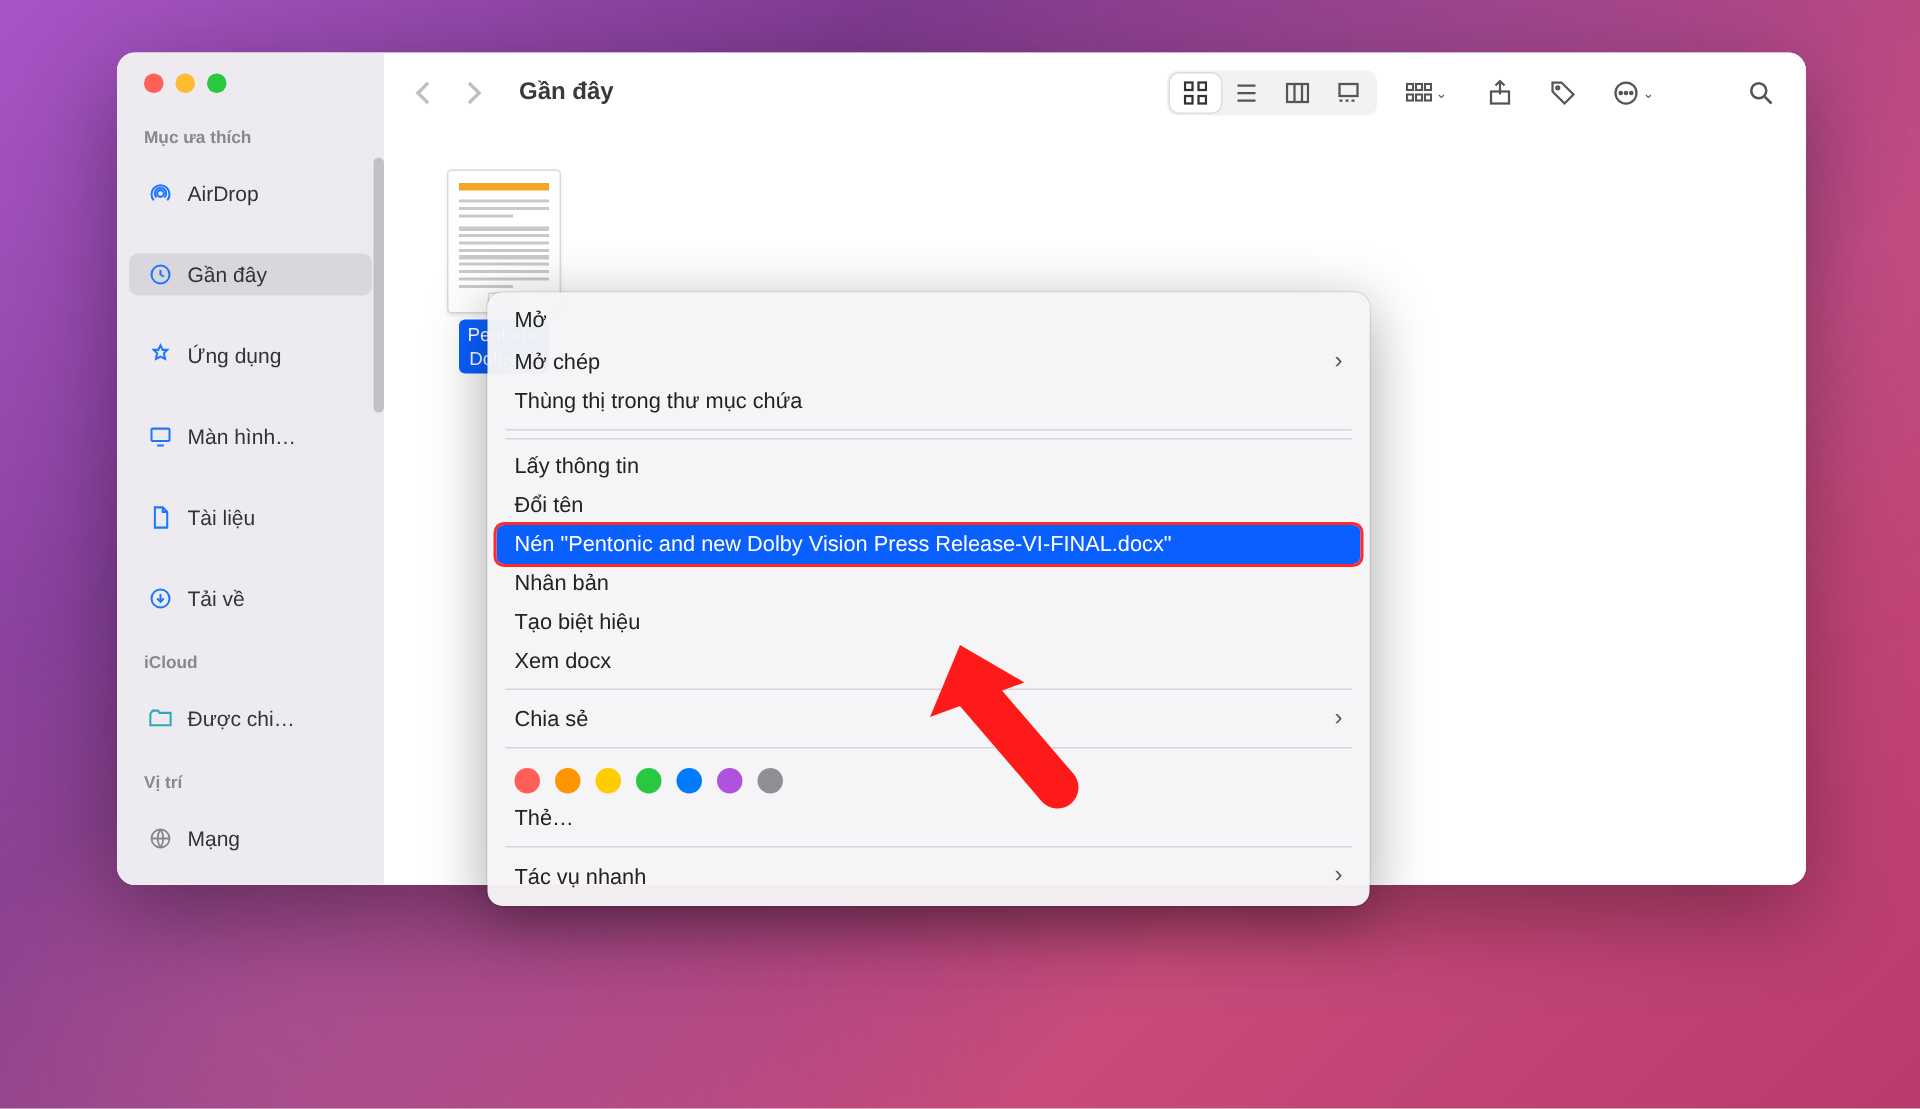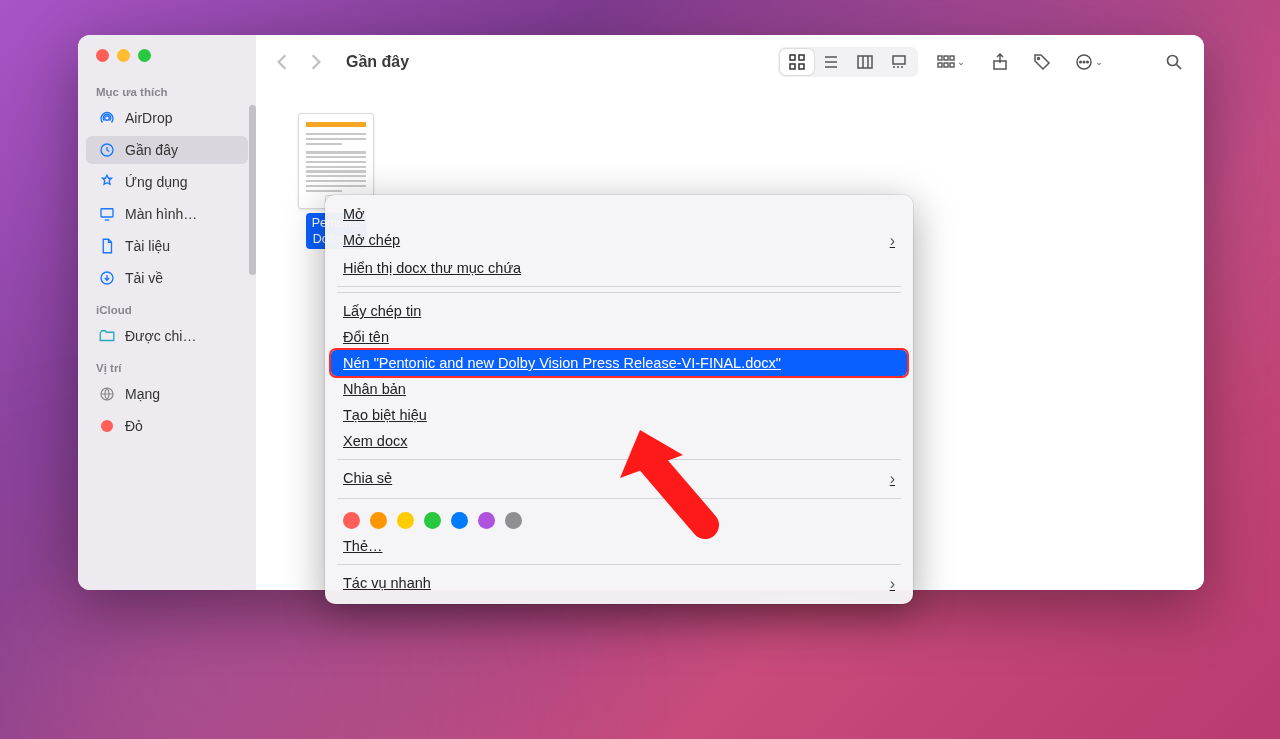--- a/index.html
+++ b/index.html
@@ -23,21 +23,21 @@
 }
 .sidebar {
   width: 178px; background: rgba(236,233,238,0.93); backdrop-filter: blur(20px);
   padding: 14px 0 0 0; display: flex; flex-direction: column; position: relative;
 }
 .traffic { display: flex; gap: 8px; padding: 0 0 14px 18px; }
 .tl { width: 13px; height: 13px; border-radius: 50%; }
 .tl.r { background: #ff5f57; } .tl.y { background: #febc2e; } .tl.g { background: #28c840; }
 .sb-section { font-size: 11.5px; color: #8a8790; font-weight: 600; padding: 10px 18px 4px; }
 .sb-item {
-  display: flex; align-items: center; gap: 9px; padding: 5px 12px; margin: 2px 8px;
+  display: flex; align-items: center; gap: 9px; padding: 5px 12px; margin: 13px 8px;
   font-size: 14px; color: #333; border-radius: 6px; cursor: default;
 }
 .sb-item.sel { background: #d9d6de; }
 .sb-icon { width: 18px; height: 18px; display: flex; align-items: center; justify-content: center; }
 .sb-icon svg { width: 18px; height: 18px; }
 .sb-scroll { position:absolute; right:0; top:70px; width:7px; height:170px; background:#c3c0c8; border-radius:4px; }
 
 .main { flex: 1; display: flex; flex-direction: column; background: #fff; }
 .toolbar {
   height: 54px; display: flex; align-items: center; padding: 0 14px; gap: 10px;
@@ -69,21 +69,21 @@
   border-radius: 4px; text-align: center; max-width: 100px; word-break: break-word;
 }
 
 
 .ctx {
   position: absolute; left: 325px; top: 195px; width: 588px;
   background: rgba(245,244,246,0.97); border-radius: 10px;
   box-shadow: 0 0 0 1px rgba(0,0,0,0.08), 0 10px 40px rgba(0,0,0,0.35);
   padding: 6px 0; font-size: 14.5px; color: #222; z-index: 20;
 }
-.ctx-item { padding: 5px 18px; display:flex; align-items:flex-start; justify-content:space-between;text-decoration:underline; }
+.ctx-item { padding: 5px 18px; display:flex; align-items:flex-end; justify-content:space-between; }
 .ctx-item.hl { background: #0a60ff; color: #fff; margin: 0 6px; border-radius: 5px; padding: 5px 12px; position: relative; }
 .ctx-item.hl::after { content:''; position:absolute; inset:-2px; border:2px solid #ff2a2a; border-radius:7px; pointer-events:none; }
 .ctx-sep { height: 1px; background: #d6d4d9; margin: 5px 12px; }
 .ctx-arrow { color: #555; font-size: 16px; font-weight: 300; }
 .tag-row { display:flex; gap:10px; padding: 8px 18px 4px; }
 .tag-dot { width:17px; height:17px; border-radius:50%; }
 .td-r{background:#ff5f57;} .td-o{background:#ff9500;} .td-y{background:#ffcc00;}
 .td-g{background:#28c840;} .td-b{background:#007aff;} .td-p{background:#af52de;}
 .td-gr{background:#8e8e93;}
 
@@ -306,26 +306,26 @@
 
 <div class="ctx">
   <div class="ctx-item">
       <span>Mở</span>
     </div>
   <div class="ctx-item">
       <span>Mở chép</span>
       <span class="ctx-arrow">›</span>
     </div>
   <div class="ctx-item">
-      <span>Hiển thị docx thư mục chứa</span>
-    </div>
-  <div class="ctx-sep"></div>
-  <div class="ctx-sep"></div>
-  <div class="ctx-item">
-      <span>Lấy chép tin</span>
+      <span>Thùng thị trong thư mục chứa</span>
+    </div>
+  <div class="ctx-sep"></div>
+  <div class="ctx-sep"></div>
+  <div class="ctx-item">
+      <span>Lấy thông tin</span>
     </div>
   <div class="ctx-item">
       <span>Đổi tên</span>
     </div>
   <div class="ctx-item hl">
       <span>Nén "Pentonic and new Dolby Vision Press Release-VI-FINAL.docx"</span>
     </div>
   <div class="ctx-item">
       <span>Nhân bản</span>
     </div>

